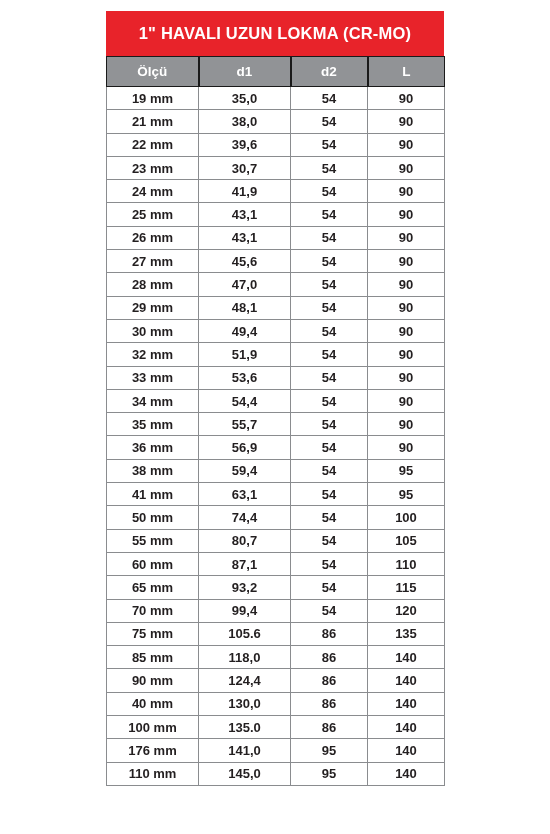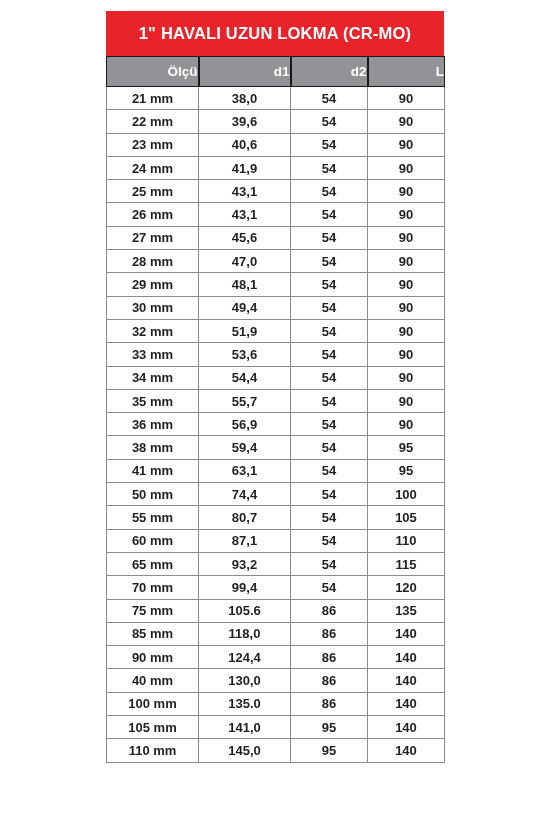--- a/index.html
+++ b/index.html
@@ -51,21 +51,21 @@
   table.spec col.c-d1   { width: 92px; }
   table.spec col.c-d2   { width: 77px; }
   table.spec col.c-l    { width: 77px; }
 
   table.spec thead th {
     background: #919396;
     color: #ffffff;
     font-size: 13.5px;
     font-weight: bold;
     height: 29px;
-    text-align: right;
+    text-align: center;
     vertical-align: middle;
     border-right: 2px solid #1a1a1a;
     border-top: 1px solid #1a1a1a;
     border-bottom: 1px solid #1a1a1a;
     padding: 0;
   }
   table.spec thead th:first-child {
     border-left: 1px solid #1a1a1a;
   }
   table.spec thead th:last-child {
@@ -103,34 +103,40 @@
     <thead>
       <tr>
         <th>Ölçü</th>
         <th>d1</th>
         <th>d2</th>
         <th>L</th>
       </tr>
     </thead>
     <tbody id="spec-body">
         <tr>
+          <td>19 mm</td>
+          <td>35,0</td>
+          <td>54</td>
+          <td>90</td>
+        </tr>
+        <tr>
           <td>21 mm</td>
           <td>38,0</td>
           <td>54</td>
           <td>90</td>
         </tr>
         <tr>
           <td>22 mm</td>
           <td>39,6</td>
           <td>54</td>
           <td>90</td>
         </tr>
         <tr>
           <td>23 mm</td>
-          <td>40,6</td>
+          <td>30,7</td>
           <td>54</td>
           <td>90</td>
         </tr>
         <tr>
           <td>24 mm</td>
           <td>41,9</td>
           <td>54</td>
           <td>90</td>
         </tr>
         <tr>
@@ -265,21 +271,21 @@
           <td>86</td>
           <td>140</td>
         </tr>
         <tr>
           <td>100 mm</td>
           <td>135.0</td>
           <td>86</td>
           <td>140</td>
         </tr>
         <tr>
-          <td>105 mm</td>
+          <td>176 mm</td>
           <td>141,0</td>
           <td>95</td>
           <td>140</td>
         </tr>
         <tr>
           <td>110 mm</td>
           <td>145,0</td>
           <td>95</td>
           <td>140</td>
         </tr>

